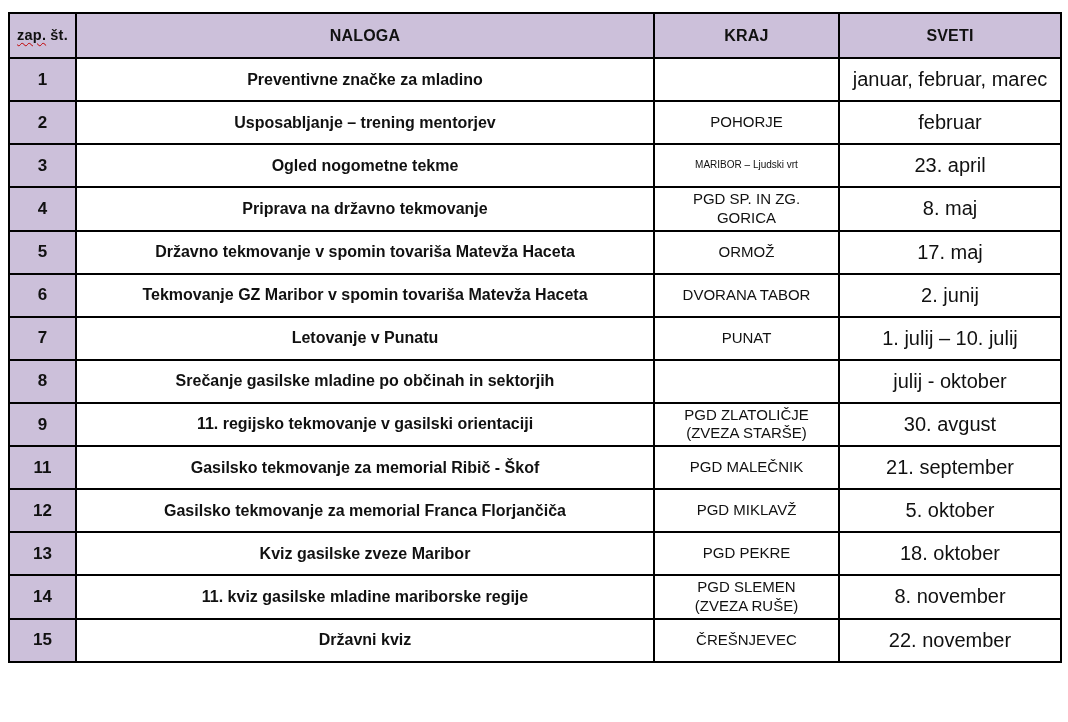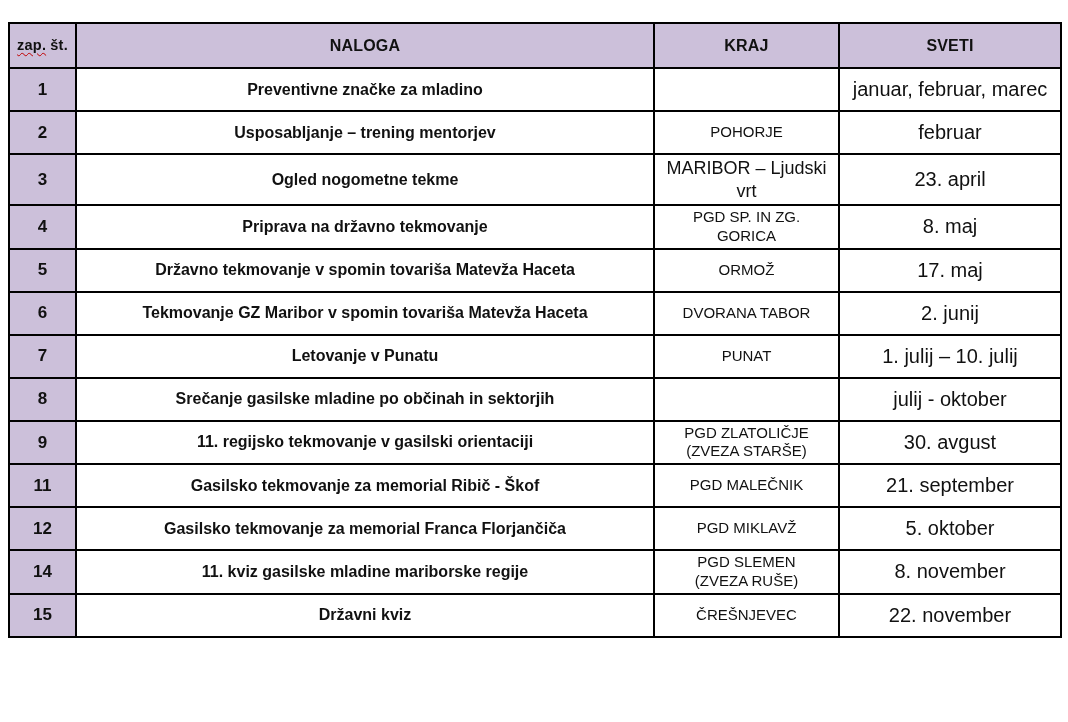--- a/index.html
+++ b/index.html
@@ -11,21 +11,21 @@
   }
   * { box-sizing: border-box; margin: 0; padding: 0; }
   html, body {
     background: var(--page-bg);
     font-family: "Liberation Sans", "DejaVu Sans", sans-serif;
     color: var(--text-color);
   }
   .page {
     width: 1068px;
     height: 722px;
-    padding: 22px 6px 0 8px;
+    padding: 12px 6px 0 8px;
     background: var(--page-bg);
     overflow: hidden;
   }
   table.schedule {
     border-collapse: collapse;
     table-layout: fixed;
     width: 1052px;
   }
   col.c-num   { width: 67px; }
   col.c-task  { width: 578px; }
@@ -64,21 +64,21 @@
     font-size: 17px;
   }
   td.task {
     font-weight: bold;
     font-size: 16px;
   }
   td.place {
     font-size: 15px;
     white-space: pre-line;
   }
-  td.place.kraj-small { font-size: 18px; border-radius: 21px; }
+  td.place.kraj-small { font-size: 10px; border-radius: 21px; }
   td.date {
     font-size: 20px;
   }
 </style>
 </head>
 <body>
 
 <div class="page">
   <table class="schedule">
     <colgroup>
@@ -169,20 +169,26 @@
     <td class="date">21. september</td>
   </tr>
 
   <tr>
     <td class="num">12</td>
     <td class="task">Gasilsko tekmovanje za memorial Franca Florjančiča</td>
     <td class="place">PGD MIKLAVŽ</td>
     <td class="date">5. oktober</td>
   </tr>
 
+  <tr>
+    <td class="num">13</td>
+    <td class="task">Kviz gasilske zveze Maribor</td>
+    <td class="place">PGD PEKRE</td>
+    <td class="date">18. oktober</td>
+  </tr>
 
   <tr>
     <td class="num">14</td>
     <td class="task">11. kviz gasilske mladine mariborske regije</td>
     <td class="place">PGD SLEMEN
 (ZVEZA RUŠE)</td>
     <td class="date">8. november</td>
   </tr>
 
   <tr>

